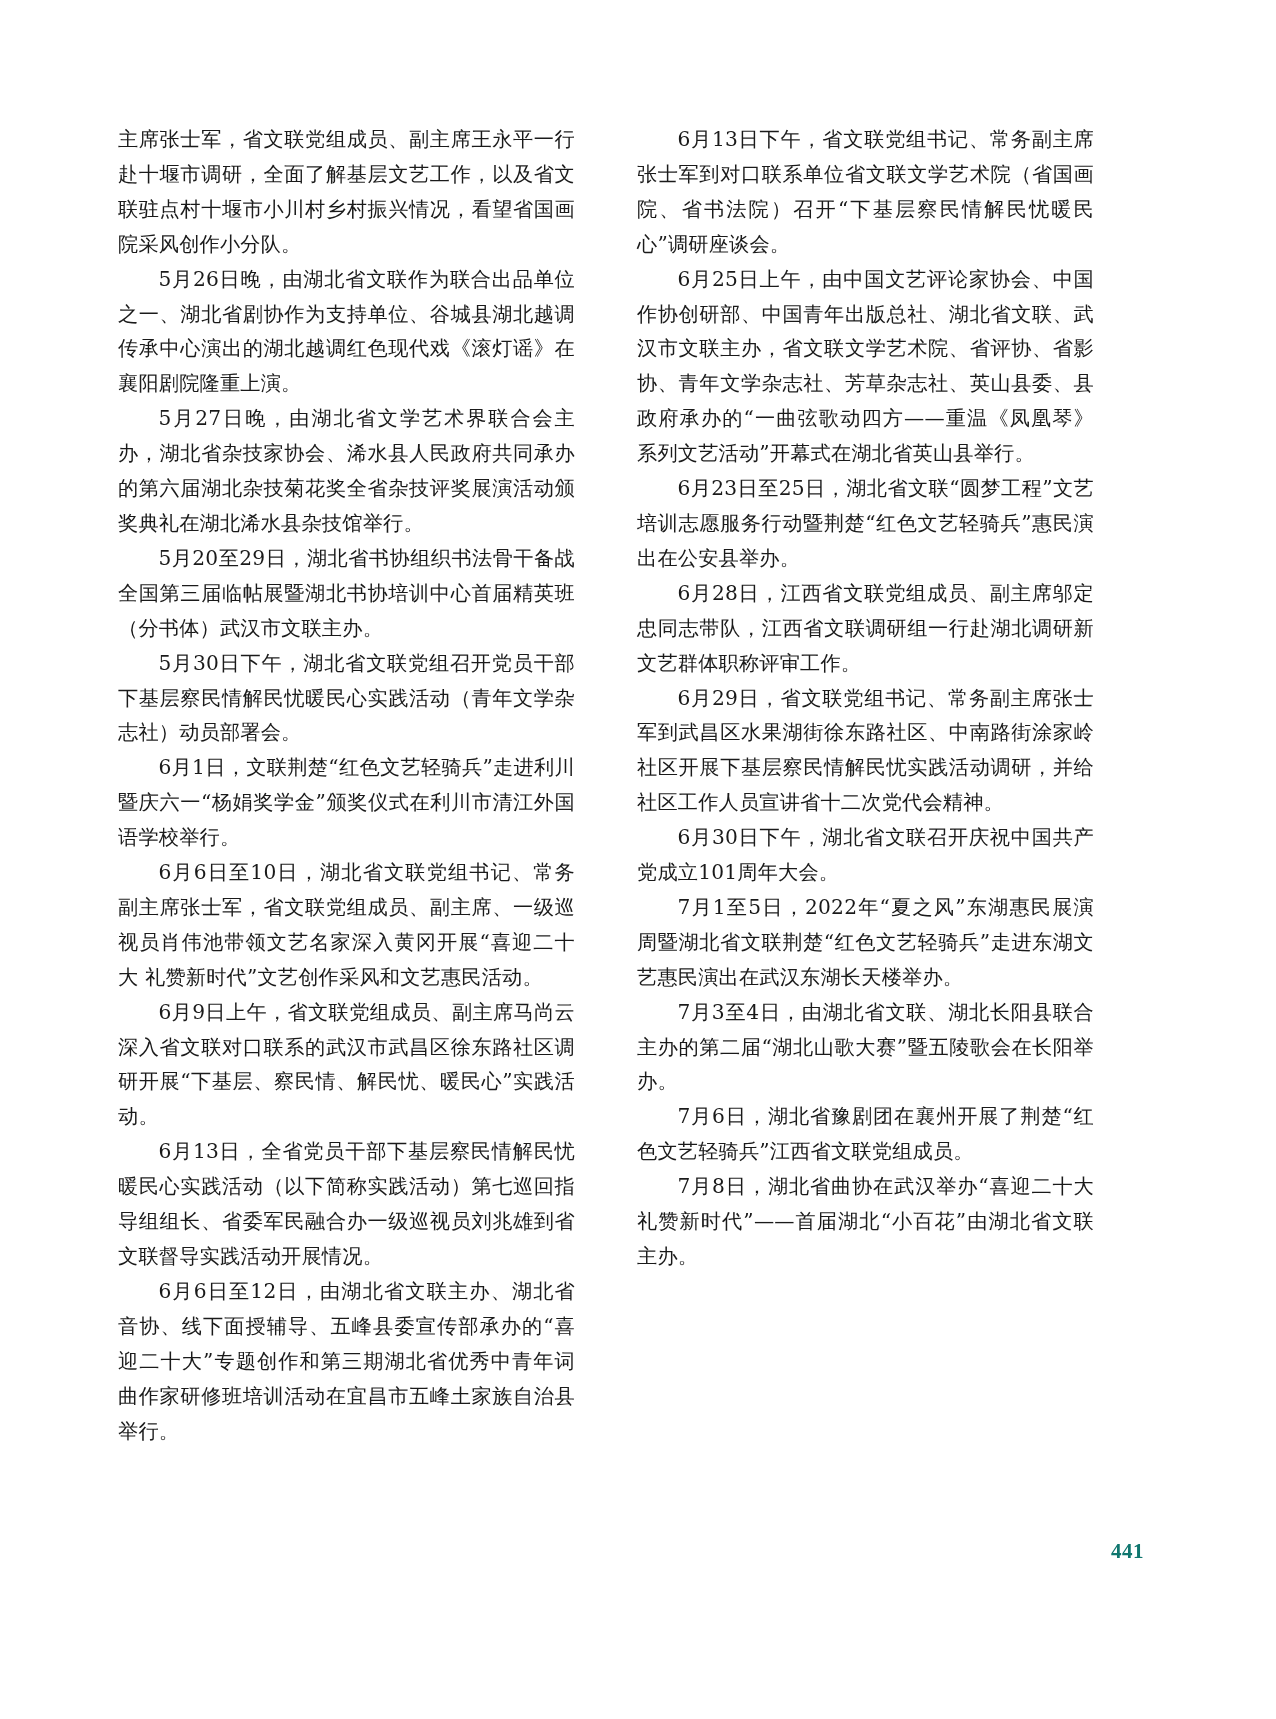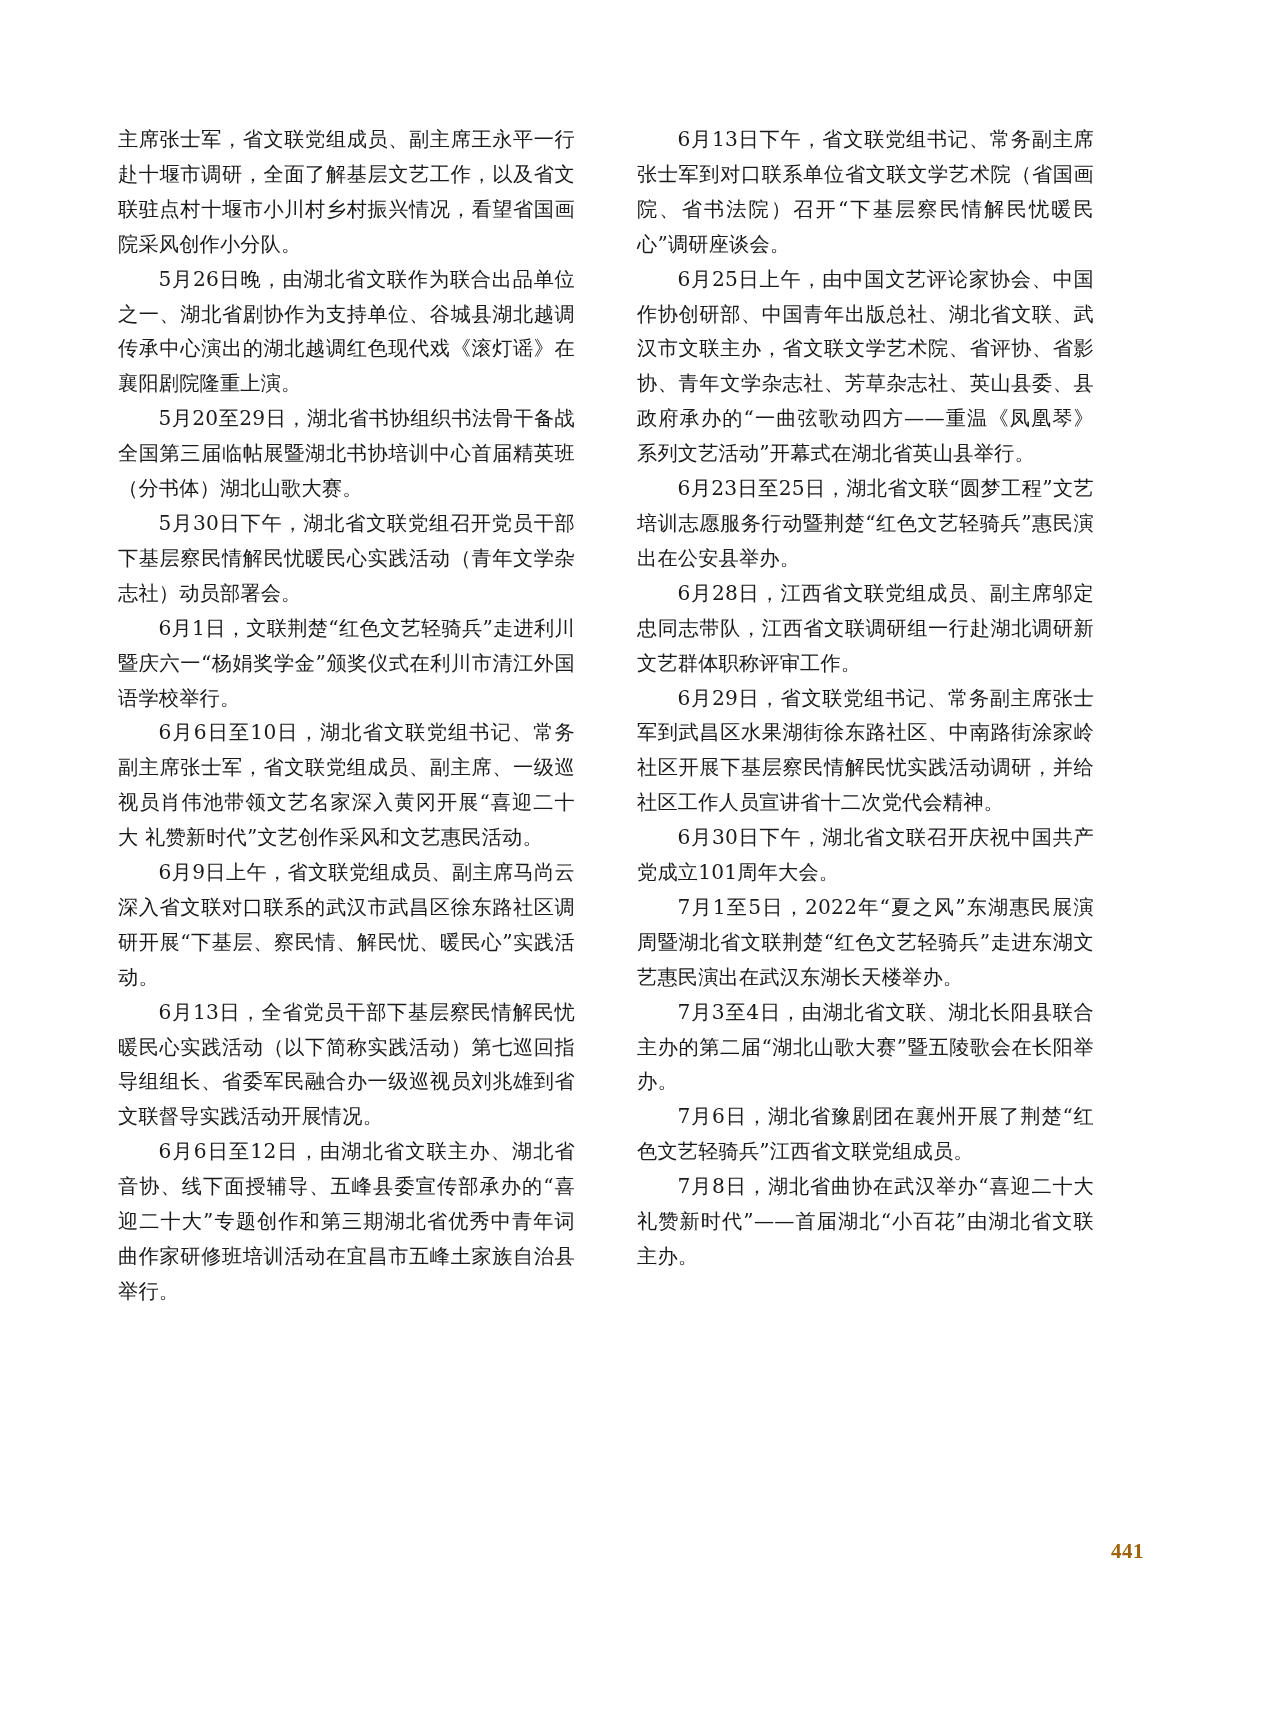--- a/index.html
+++ b/index.html
@@ -56,35 +56,36 @@
   p.para.noindent {
     text-indent: 0;
   }
   .page-number {
     position: absolute;
     right: 132px;
     bottom: 155px;
     font-size: 21px;
     font-weight: bold;
     font-family: "Liberation Serif", "DejaVu Serif", serif;
-    color: #a16207;
+    color: #0f766e;
     letter-spacing: 0.5px;
   }
 </style>
 </head>
 <body>
 
 <div class="page">
   <div class="content-area">
     <div class="columns">
 
       <div class="column">
         <p class="para noindent">主席张士军，省文联党组成员、副主席王永平一行赴十堰市调研，全面了解基层文艺工作，以及省文联驻点村十堰市小川村乡村振兴情况，看望省国画院采风创作小分队。</p>
         <p class="para">5月26日晚，由湖北省文联作为联合出品单位之一、湖北省剧协作为支持单位、谷城县湖北越调传承中心演出的湖北越调红色现代戏《滚灯谣》在襄阳剧院隆重上演。</p>
-        <p class="para">5月20至29日，湖北省书协组织书法骨干备战全国第三届临帖展暨湖北书协培训中心首届精英班（分书体）湖北山歌大赛。</p>
+        <p class="para">5月27日晚，由湖北省文学艺术界联合会主办，湖北省杂技家协会、浠水县人民政府共同承办的第六届湖北杂技菊花奖全省杂技评奖展演活动颁奖典礼在湖北浠水县杂技馆举行。</p>
+        <p class="para">5月20至29日，湖北省书协组织书法骨干备战全国第三届临帖展暨湖北书协培训中心首届精英班（分书体）武汉市文联主办。</p>
         <p class="para">5月30日下午，湖北省文联党组召开党员干部下基层察民情解民忧暖民心实践活动（青年文学杂志社）动员部署会。</p>
         <p class="para">6月1日，文联荆楚“红色文艺轻骑兵”走进利川暨庆六一“杨娟奖学金”颁奖仪式在利川市清江外国语学校举行。</p>
         <p class="para">6月6日至10日，湖北省文联党组书记、常务副主席张士军，省文联党组成员、副主席、一级巡视员肖伟池带领文艺名家深入黄冈开展“喜迎二十大 礼赞新时代”文艺创作采风和文艺惠民活动。</p>
         <p class="para">6月9日上午，省文联党组成员、副主席马尚云深入省文联对口联系的武汉市武昌区徐东路社区调研开展“下基层、察民情、解民忧、暖民心”实践活动。</p>
         <p class="para">6月13日，全省党员干部下基层察民情解民忧暖民心实践活动（以下简称实践活动）第七巡回指导组组长、省委军民融合办一级巡视员刘兆雄到省文联督导实践活动开展情况。</p>
         <p class="para">6月6日至12日，由湖北省文联主办、湖北省音协、线下面授辅导、五峰县委宣传部承办的“喜迎二十大”专题创作和第三期湖北省优秀中青年词曲作家研修班培训活动在宜昌市五峰土家族自治县举行。</p>
       </div>
 
       <div class="column">
         <p class="para">6月13日下午，省文联党组书记、常务副主席张士军到对口联系单位省文联文学艺术院（省国画院、省书法院）召开“下基层察民情解民忧暖民心”调研座谈会。</p>

